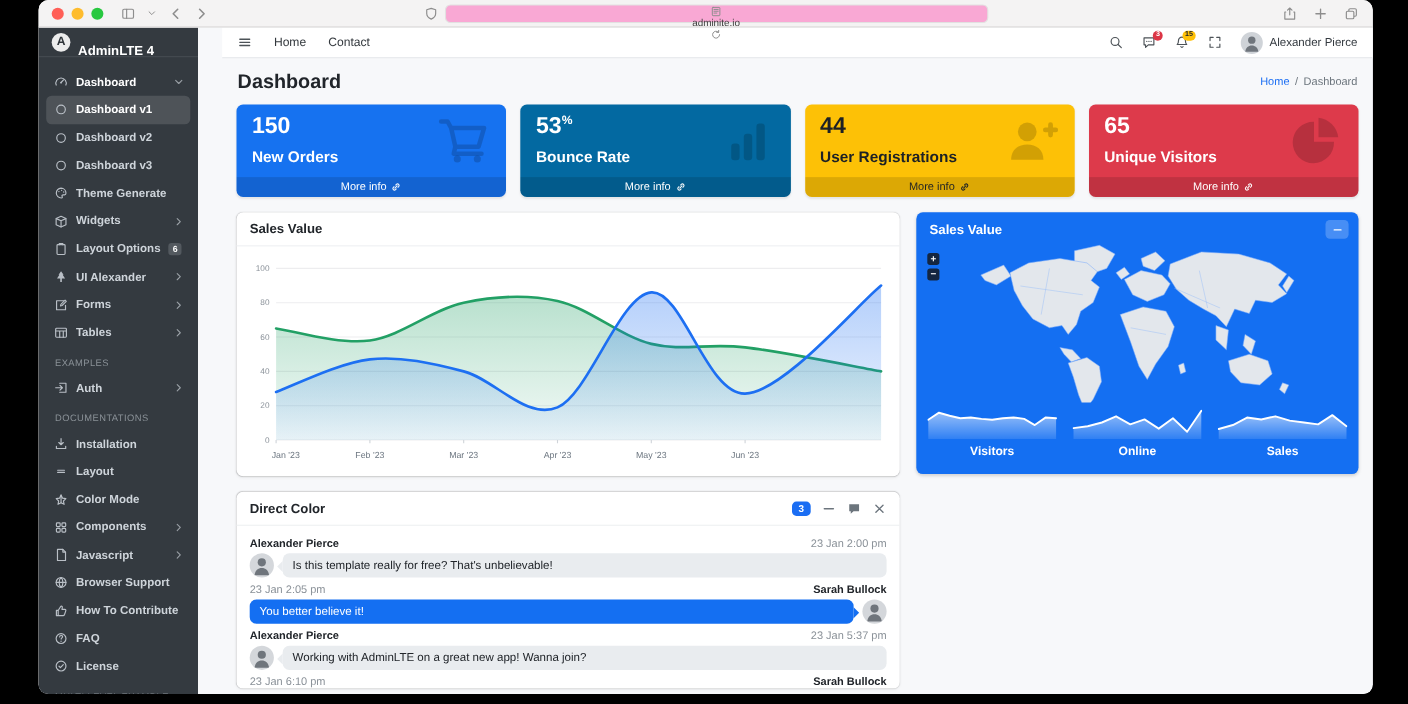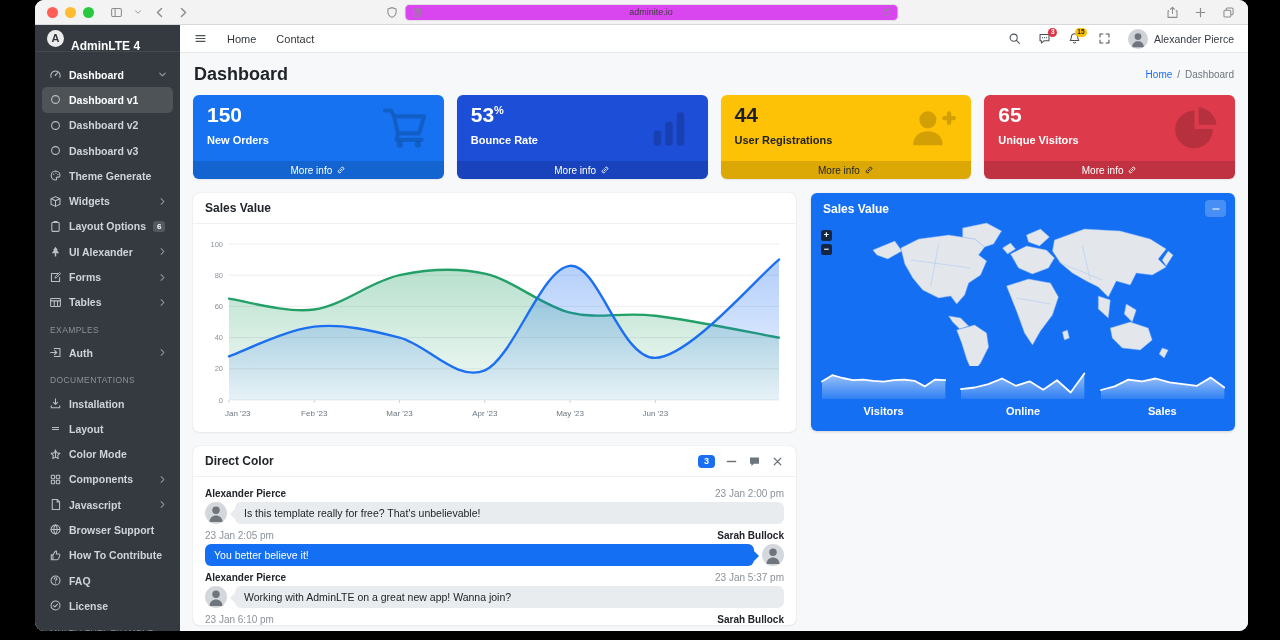--- a/index.html
+++ b/index.html
@@ -13,23 +13,23 @@
   .chrome { height:25px; background:#f4f3f3; border-bottom:1px solid #d9d8d8;
             display:flex; align-items:center; position:relative; }
   .lights { display:flex; gap:7px; margin-left:12px; }
   .light { width:11px; height:11px; border-radius:50%; }
   .l-red{background:#ff5f57;} .l-yel{background:#febc2e;} .l-grn{background:#28c840;}
   .chrome-left { display:flex; align-items:center; gap:11px; margin-left:16px; color:#8d8d8d; }
   .cico { width:13px; height:13px; display:inline-flex; color:#8d8d8d; }
   .cico svg { width:100%; height:100%; }
   .cico.small { width:8px; height:8px; }
   .urlzone { position:absolute; left:50%; transform:translateX(-50%); display:flex; align-items:center; gap:6px; }
-  .urlfield { width:494px; height:17px; background:#d946ef; border:1px solid #e2e1e1;
+  .urlfield { width:494px; height:17px; background:#f9a8d4; border:1px solid #e2e1e1;
               border-radius:5px; display:flex; align-items:center; padding:0 6px;
-              font-size:9px; color:#3d3d3d; }
+              font-size:9px; color:#3d3d3d;flex-direction:column; }
   .urlfield .mid { flex:1; text-align:center; }
   .chrome-right { position:absolute; right:13px; display:flex; gap:15px; align-items:center; }
 
   
   .app { display:flex; height:606px; }
 
   
   .sidebar { width:145px; background:#343a40; flex:none; overflow:hidden; }
   .brand { height:27px; display:flex; align-items:center; gap:7px; padding-left:12px;
            border-bottom:1px solid rgba(255,255,255,.08); }
@@ -46,21 +46,21 @@
   .side-item.parent { color:#fff; }
   .chev { margin-left:auto; width:9px; height:9px; color:#9aa0a6; display:inline-flex; }
   .chev svg { width:100%; height:100%; }
   .chev.after { margin-left:4px; }
   .sbadge { margin-left:auto; background:#53595f; color:#fff; font-size:8px; font-weight:700;
             padding:1px 4px; border-radius:3px; }
   .side-header { height:25.3px; display:flex; align-items:center; padding:4px 8px 0;
                  font-size:8.5px; font-weight:400; color:#8a9197; letter-spacing:.4px; }
 
   
-  .main { flex:1; display:flex; flex-direction:column; min-width:0; background:#f7f8fa; }
+  .main { flex:1; display:flex; flex-direction:column; min-width:0; background:#f7f8fa;margin-left:22px; }
   .navbar { height:28px; background:#fff; border-bottom:1px solid #e4e7ea; display:flex;
             align-items:center; padding:0 14px; gap:20px; flex:none; }
   .nico { width:13px; height:13px; display:inline-flex; color:#4c5257; cursor:pointer; }
   .nico svg { width:100%; height:100%; }
   .navlink { font-size:11px; color:#33383d; cursor:pointer; }
   .nav-right { margin-left:auto; display:flex; align-items:center; gap:17px; }
   .badgewrap { position:relative; display:inline-flex; }
   .cbadge { position:absolute; top:-4px; right:-6px; font-size:6.5px; font-weight:700;
             border-radius:6px; padding:1px 2.5px; line-height:1; }
   .cbadge.red { background:#dc3545; color:#fff; }
@@ -76,21 +76,21 @@
   .page-title { font-size:18px; font-weight:600; color:#21252a; }
   .breadcrumb { font-size:10px; color:#6c757d; display:flex; gap:5px; }
   .breadcrumb .home { color:#1b6ef3; cursor:pointer; }
 
   .boxrow { display:flex; gap:13px; margin-bottom:14px; }
   .infobox { flex:1; height:84px; border-radius:6px; position:relative; overflow:hidden; color:#fff;
              box-shadow:0 1px 2px rgba(0,0,0,.08); }
   .infobox.dark { color:#1d2125; }
   .ib-val { font-size:21px; font-weight:700; padding:9px 0 0 14px; line-height:1; }
   .ib-val sup { font-size:11px; font-weight:700; }
-  .ib-label { font-size:11px; font-weight:600; padding:9px 0 0 14px; }
+  .ib-label { font-size:14px; font-weight:600; padding:9px 0 0 14px; }
   .ib-icon { position:absolute; right:13px; top:9px; width:52px; height:47px; color:rgba(0,0,0,.17); }
   .ib-icon svg { width:100%; height:100%; }
   .ib-footer { position:absolute; left:0; right:0; bottom:0; height:18px; background:rgba(0,0,0,.13);
                display:flex; align-items:center; justify-content:center; gap:4px; font-size:10px; cursor:pointer; }
   .ib-footer .lico { width:10px; height:10px; display:inline-flex; }
   .ib-footer .lico svg { width:100%; height:100%; }
 
   .cardsrow { display:flex; gap:15px; align-items:flex-start; }
   .card { background:#fff; border-radius:6px; box-shadow:0 0 1px rgba(0,0,0,.2),0 1px 3px rgba(0,0,0,.05); }
   .sales-card { width:603px; margin-bottom:14px; }
@@ -525,21 +525,21 @@
                 </svg></span>
               <div class="ib-footer">
                 <span>More info</span>
                 <span class="lico">
                   <svg viewBox="0 0 16 16" fill="none" stroke="currentColor" stroke-width="1.3" stroke-linecap="round" stroke-linejoin="round">
                     <path d="M6.4 9.6 9.6 6.4M5.2 7.6 3.9 8.9a2.3 2.3 0 0 0 3.2 3.2l1.3-1.3M7.6 5.2l1.3-1.3a2.3 2.3 0 0 1 3.2 3.2L10.8 8.4" stroke-width="1.5"></path>
                   </svg>
                 </span>
               </div>
             </div>
-            <div class="infobox" style="background: #1d4ed8;">
+            <div class="infobox" style="background: #0369a1;">
               <div class="ib-val"><span>53</span><sup>%</sup></div>
               <div class="ib-label">Bounce Rate</div>
               <span class="ib-icon"><svg viewBox="0 0 16 16" fill="none" stroke="currentColor" stroke-width="1.3" stroke-linecap="round" stroke-linejoin="round">
                   <rect x="2.8" y="9" width="2.6" height="5.2" rx="1" fill="currentColor" stroke="none"></rect>
                   <rect x="6.7" y="6" width="2.6" height="8.2" rx="1" fill="currentColor" stroke="none"></rect>
                   <rect x="10.6" y="2.8" width="2.6" height="11.4" rx="1" fill="currentColor" stroke="none"></rect>
                 </svg></span>
               <div class="ib-footer">
                 <span>More info</span>
                 <span class="lico">

